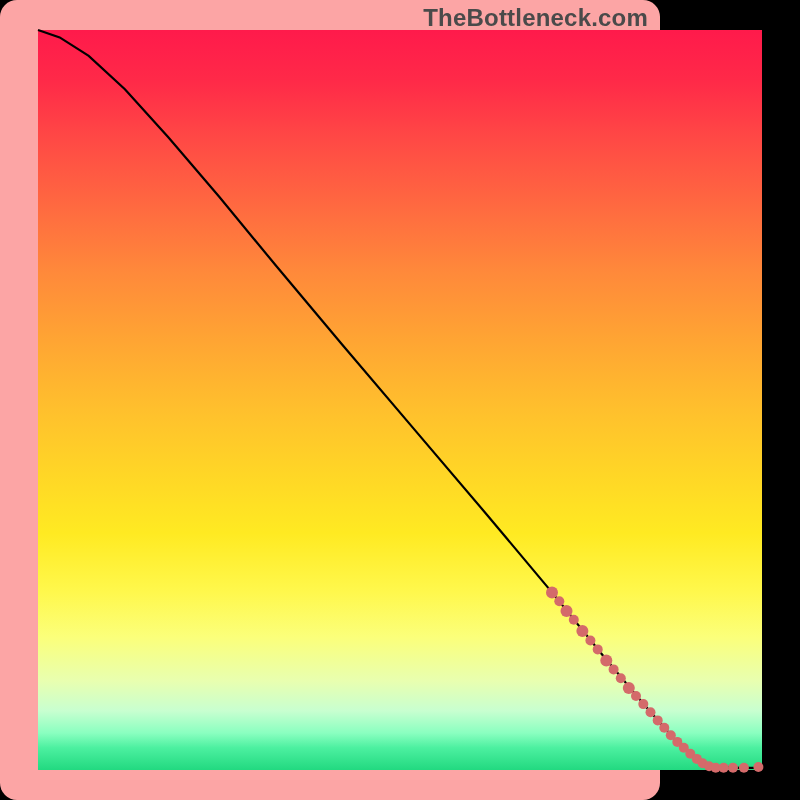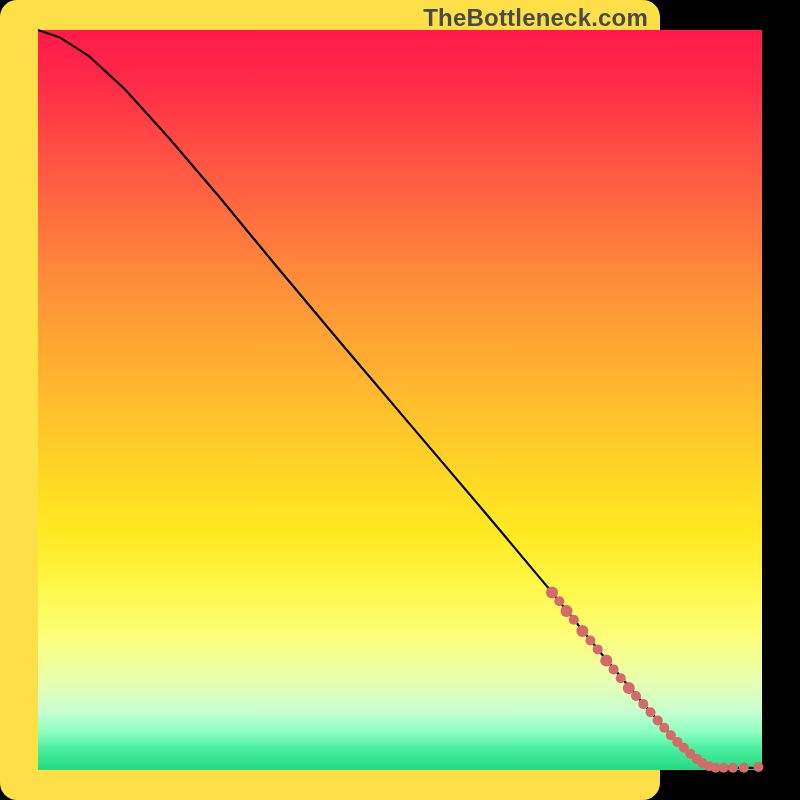--- a/index.html
+++ b/index.html
@@ -8,21 +8,21 @@
     width: 800px;
     height: 800px;
     background: #000;
     font-family: Arial, Helvetica, sans-serif;
     overflow: hidden;
   }
   .frame {
     position: relative;
     width: 660px;
     height: 800px;
-    background: #fde047;
+    background: #fca5a5;
     border-radius: 17px;
   }
   .watermark {
     position: absolute;
     top: 4px;
     right: 12px;
     font-size: 24px;
     font-weight: 600;
     color: #4a4a4a;
     letter-spacing: 0.2px;

